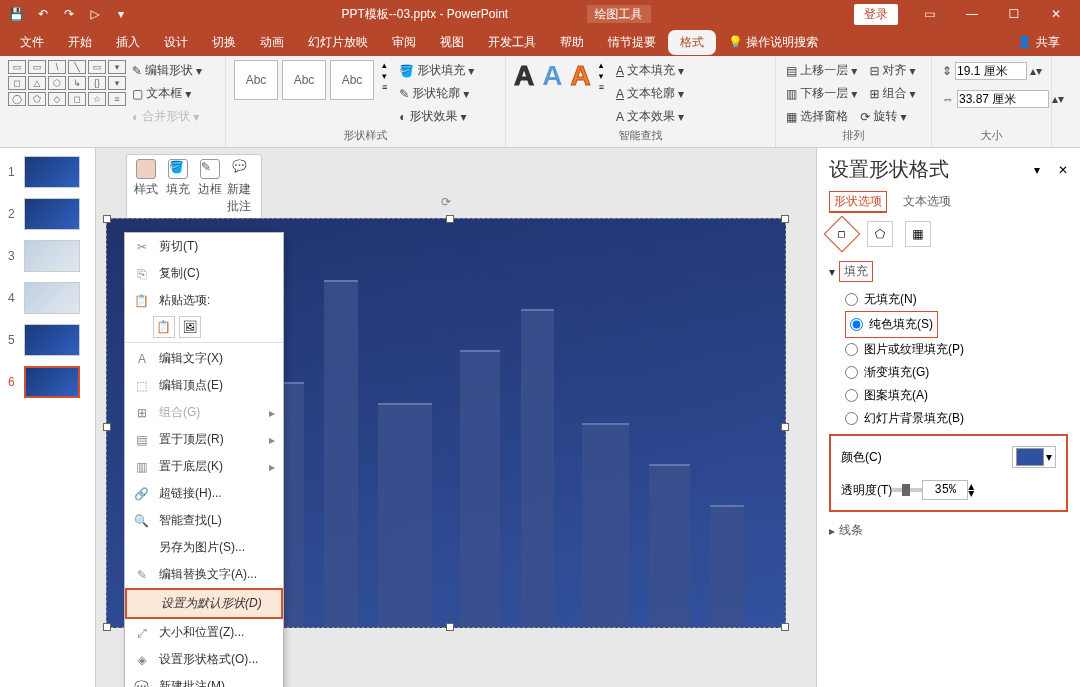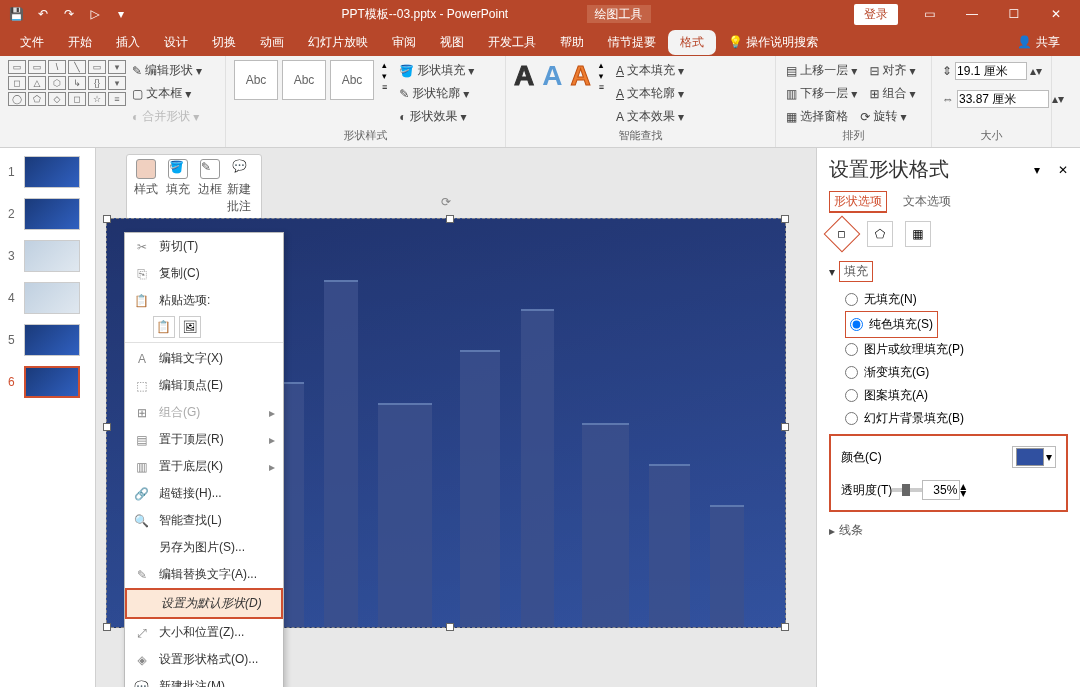--- a/index.html
+++ b/index.html
@@ -63,21 +63,21 @@
 .pane-ico.active{background:#f8e0d8;}
 .section{margin-bottom:8px;}
 .sec-head{display:flex;align-items:center;gap:4px;cursor:pointer;color:#555;padding:2px 0;}
 .radio-list{padding:4px 0 4px 16px;}
 .radio-item{display:flex;align-items:center;gap:6px;padding:3px 0;cursor:pointer;}
 .radio-item input{margin:0;}
 .hlred{border:1.5px solid #d05030;display:inline-block;padding:1px 4px;}
 .color-row{display:flex;justify-content:space-between;align-items:center;padding:6px;}
 .color-swatch{width:28px;height:18px;border:1px solid #999;background:#3050a0;}
 .trans-row{display:flex;align-items:center;padding:6px;}
-.trans-row input[type=text]{width:38px;border:1px solid #bbb;padding:2px;text-align:right;}
+.trans-row input[type=text]{width:46px;border:1px solid #bbb;padding:2px;text-align:center;font-family:Liberation Mono, monospace;}
 .slider{flex:0 0 30px;height:4px;background:#ccc;position:relative;}
 .slider .knob{width:8px;height:12px;background:#666;position:absolute;left:10px;top:-4px;}
 .big-hl{border:2px solid #d05030;padding:4px;}
 .citybox{position:absolute;left:0;top:0;width:100%;height:100%;overflow:hidden;}
 .building{position:absolute;bottom:0;background:rgba(60,80,140,0.8);border-top:2px solid rgba(120,150,200,0.6);}
 </style>
 </head>
 <body>
 
 <div class="titlebar">

